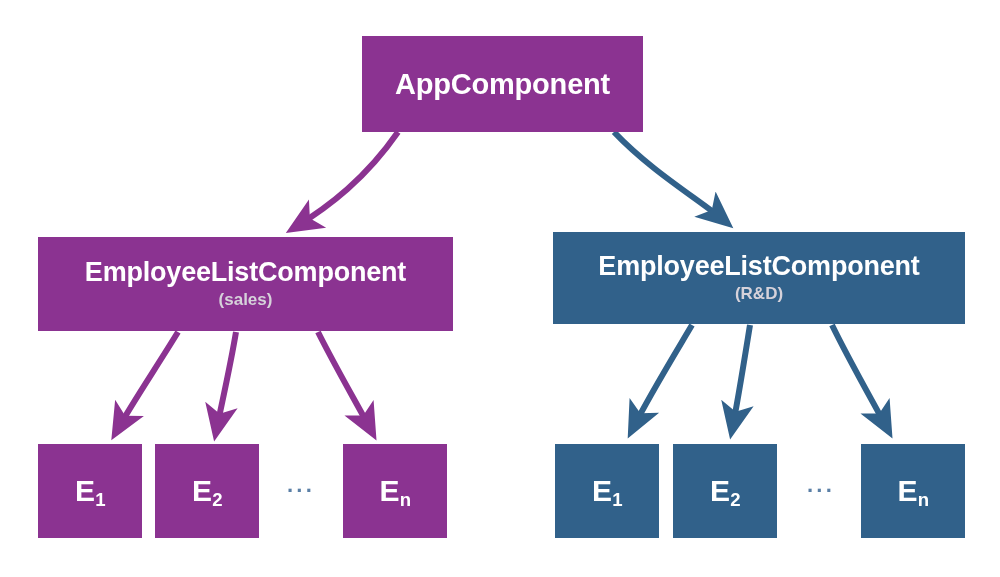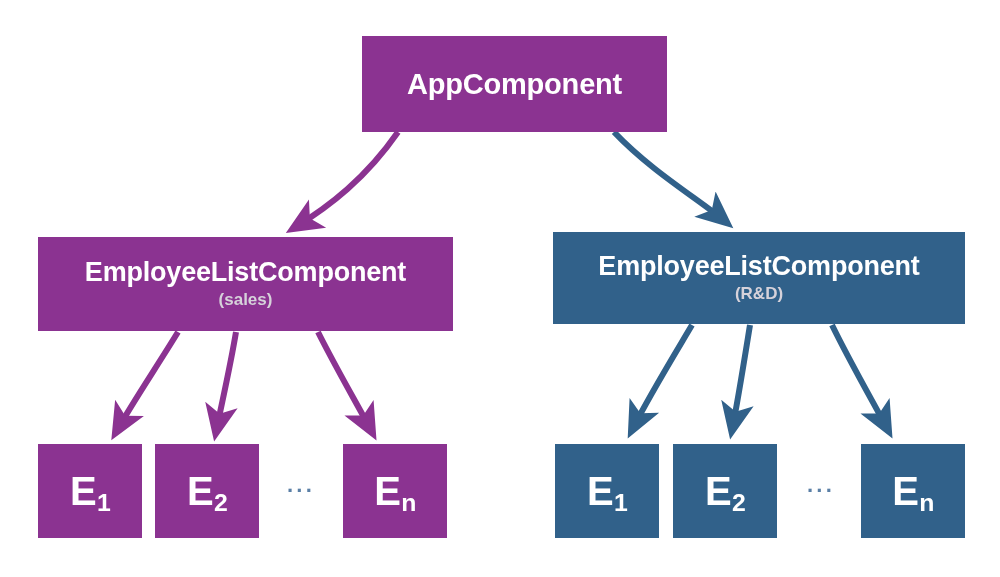--- a/index.html
+++ b/index.html
@@ -41,21 +41,21 @@
   }
   .node-sub {
     font-weight: bold;
     color: #d6d2da;
     line-height: 1.1;
     white-space: nowrap;
   }
   .root-node .node-title { font-size: 29px; }
   .parent-node .node-title { font-size: 27px; text-align: center; }
   .parent-node .node-sub { font-size: 17px; margin-top: 4px; }
-  .leaf-node .node-title { font-size: 40px; }
+  .leaf-node .node-title { font-size: 30px; }
   .leaf-node .node-title sub {
     font-size: 0.62em;
     vertical-align: baseline;
     position: relative;
     top: 0.26em;
     left: 0.02em;
   }
   .ellipsis {
     position: absolute;
     color: #5a7fa6;
@@ -87,21 +87,21 @@
 
     <path d="M 178 332 C 156 368 134 400 116 432" fill="none" stroke="#8B3391" stroke-width="6" marker-end="url(#arrow-purple)"></path>
     <path d="M 236 332 C 230 368 222 402 216 432" fill="none" stroke="#8B3391" stroke-width="6" marker-end="url(#arrow-purple)"></path>
     <path d="M 318 332 C 336 368 356 402 372 432" fill="none" stroke="#8B3391" stroke-width="6" marker-end="url(#arrow-purple)"></path>
 
     <path d="M 692 325 C 670 362 648 398 632 430" fill="none" stroke="#31618A" stroke-width="6" marker-end="url(#arrow-blue)"></path>
     <path d="M 750 325 C 744 362 738 400 732 430" fill="none" stroke="#31618A" stroke-width="6" marker-end="url(#arrow-blue)"></path>
     <path d="M 832 325 C 850 362 872 400 888 430" fill="none" stroke="#31618A" stroke-width="6" marker-end="url(#arrow-blue)"></path>
   </svg>
 
-  <div class="node root-node" style="left:362px; top:36px; width:305px; height:96px; background:#8B3391;">
+  <div class="node root-node" style="left:362px; top:36px; width:281px; height:96px; background:#8B3391;">
     <div class="node-title">AppComponent</div>
   </div>
 
   <div class="node parent-node" style="left:38px; top:237px; width:415px; height:94px; background:#8B3391;">
     <div class="node-title">EmployeeListComponent</div>
     <div class="node-sub">(sales)</div>
   </div>
 
   <div class="node parent-node" style="left:553px; top:232px; width:412px; height:92px; background:#31618A;">
     <div class="node-title">EmployeeListComponent</div>

